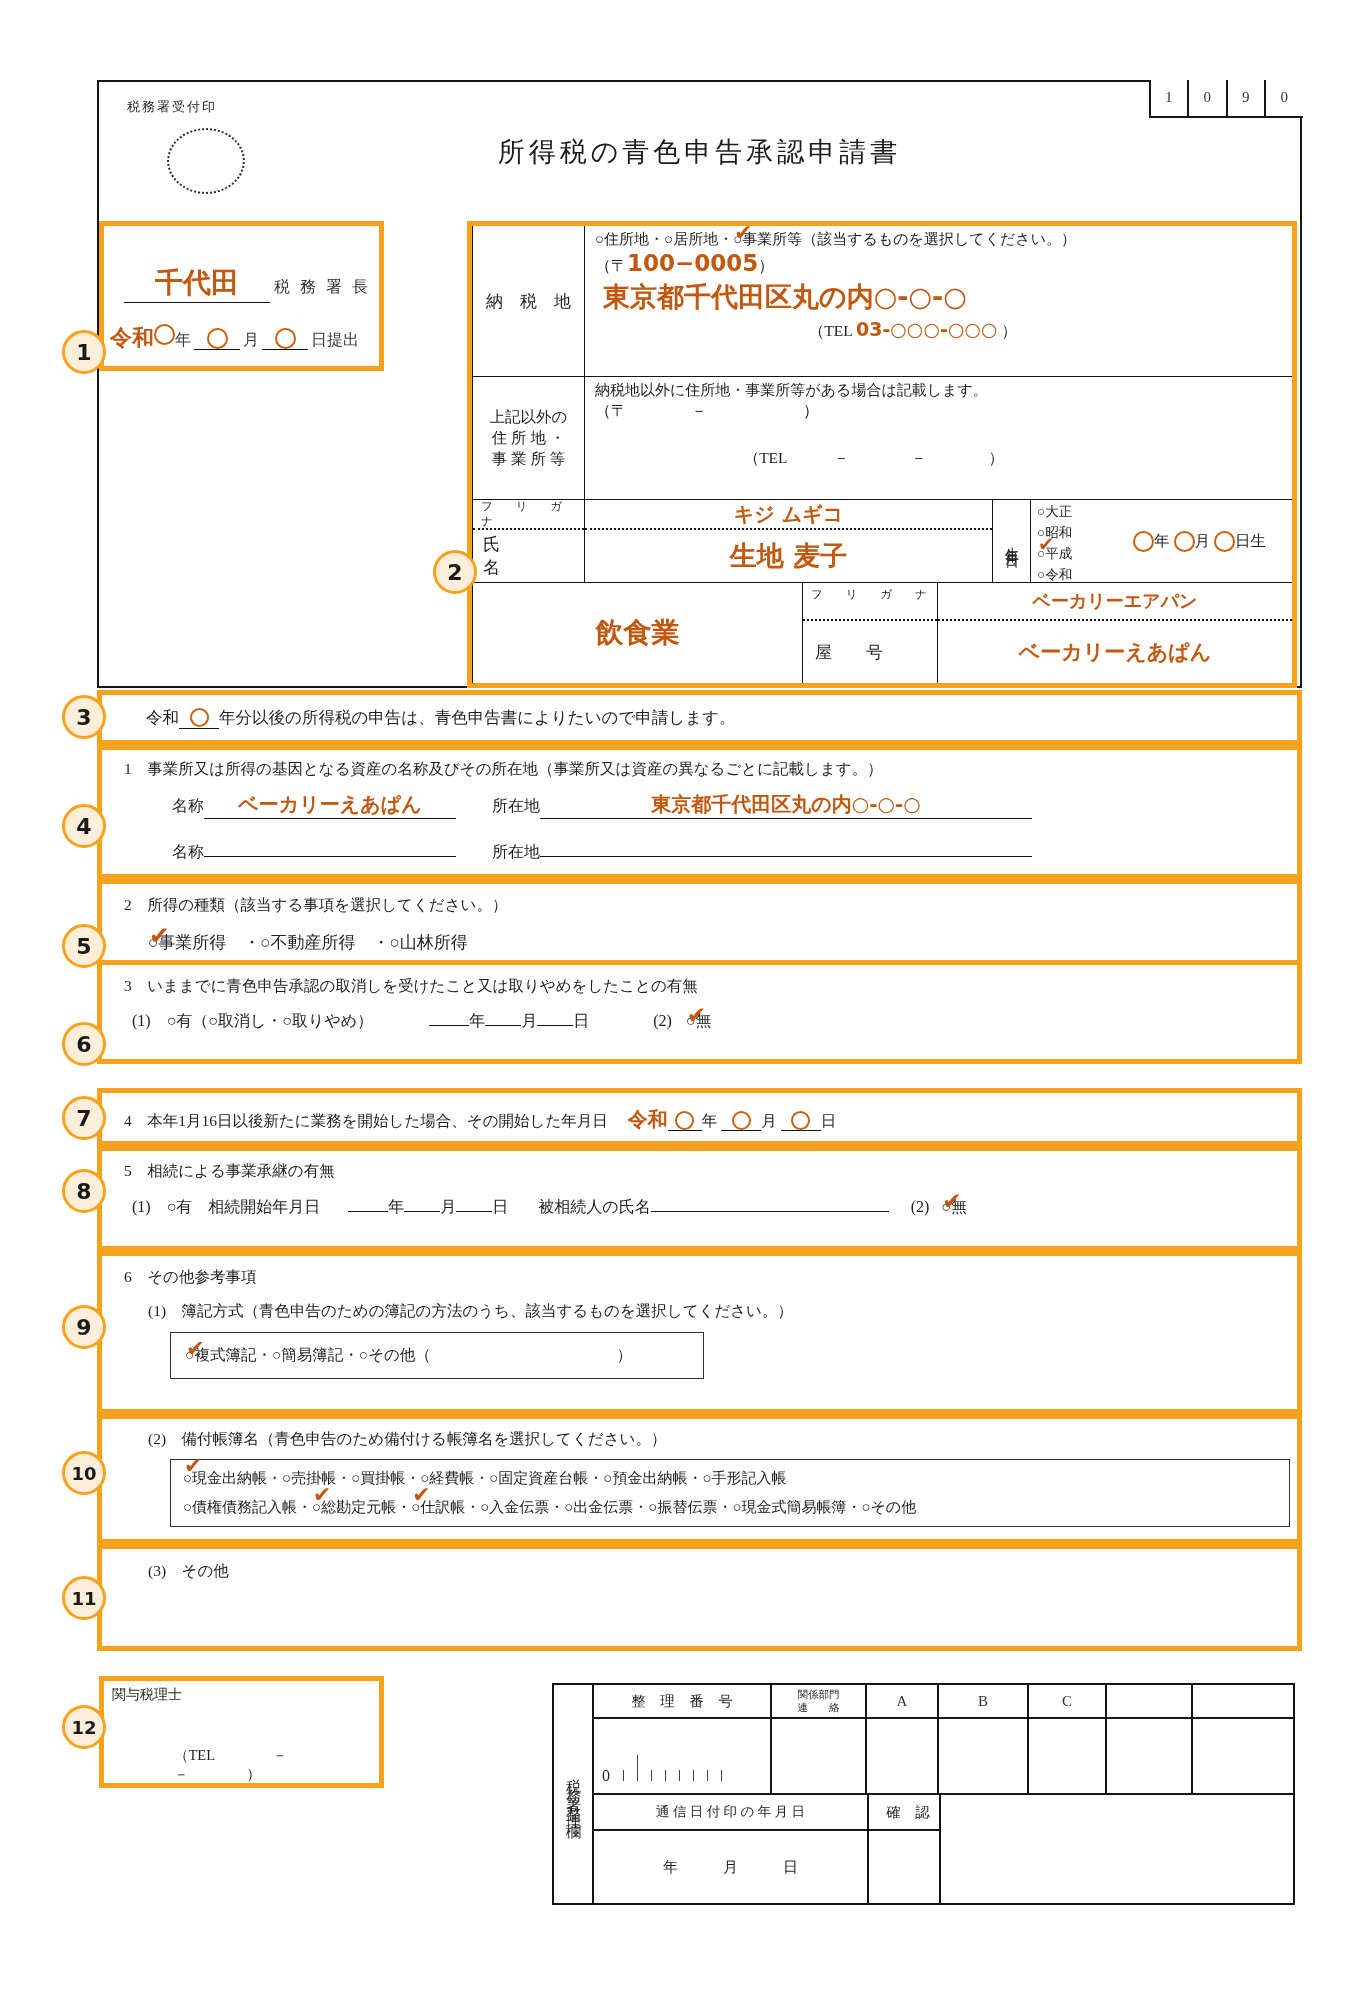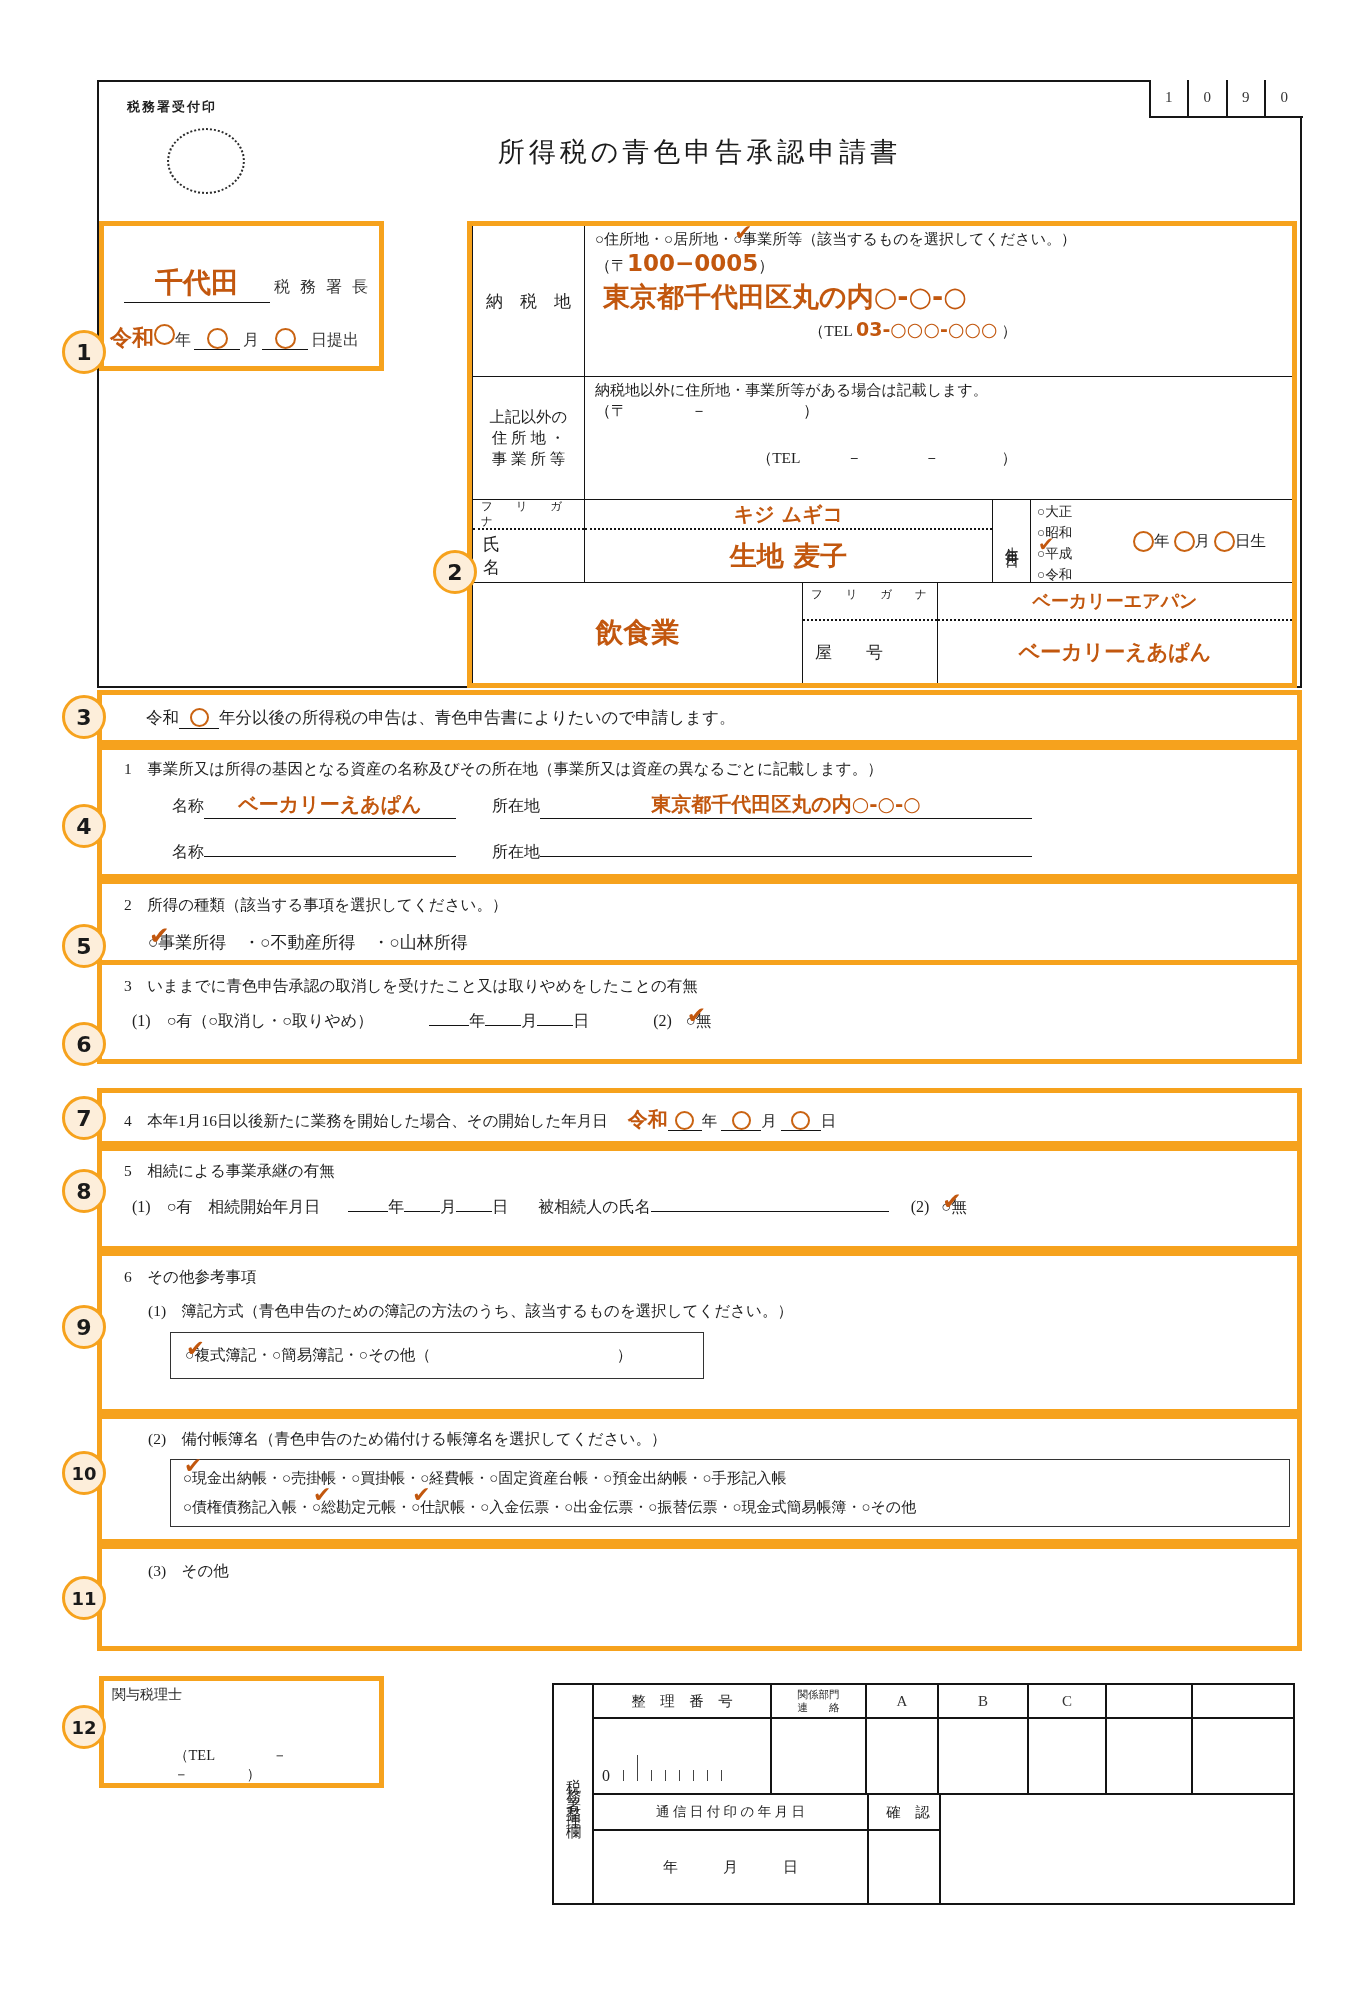--- a/index.html
+++ b/index.html
@@ -47,21 +47,21 @@
           border:2.2px solid #141414; display:flex; background:#fff; }
   .ocell { border-right:2px solid #141414; display:flex; align-items:center; justify-content:center; }
   .orow { display:flex; border-bottom:2px solid #141414; }
 </style>
 </head>
 <body>
 
 <div class="page">
 
   <div class="outline">
-    <div style="position:absolute;left:28px;top:16px;font-size:13px;letter-spacing:2px;font-weight:bold;">税務署受付印</div>
+    <div style="position:absolute;left:28px;top:16px;font-size:13px;letter-spacing:2px;">税務署受付印</div>
     <div style="position:absolute;left:68px;top:46px;width:78px;height:66px;border:2.5px dotted #2a2a2a;border-radius:50%;"></div>
     <div style="position:absolute;left:0;right:0;top:52px;text-align:center;font-size:27px;letter-spacing:4px;color:#1b1b1b;">所得税の青色申告承認申請書</div>
     <div style="position:absolute;top:-2.5px;right:-2.5px;display:flex;">
       <div class="codebox">1</div>
       <div class="codebox">0</div>
       <div class="codebox">9</div>
       <div class="codebox">0</div>
     </div>
   </div>
 
@@ -105,21 +105,21 @@
       </div>
 
       <div class="t2row" style="height:123px;">
         <div class="t2label" style="font-size:15.5px;">
           <div>
             <div>上記以外の</div>
             <div>住 所 地 ・</div>
             <div>事 業 所 等</div>
           </div>
         </div>
-        <div style="flex:1;padding:4px 0 0 10px;">
+        <div style="flex:1;padding:4px 13px 0 10px;">
           <div style="font-size:15px;">納税地以外に住所地・事業所等がある場合は記載します。</div>
           <div style="font-size:16px;margin-top:1px;">（〒　　　　－　　　　　　）</div>
           <div style="text-align:right;padding-right:275px;font-size:15.5px;margin-top:26px;">（TEL　　　－　　　　－　　　　）</div>
         </div>
       </div>
 
       <div class="t2row" style="height:83px;">
         <div style="width:112px;border-right:1.6px solid #141414;display:flex;flex-direction:column;">
           <div class="smalllbl dotb" style="height:30px;display:flex;align-items:center;">フ リ ガ ナ</div>
           <div style="flex:1;display:flex;align-items:center;padding-left:10px;font-size:17px;">氏　　　　名</div>

